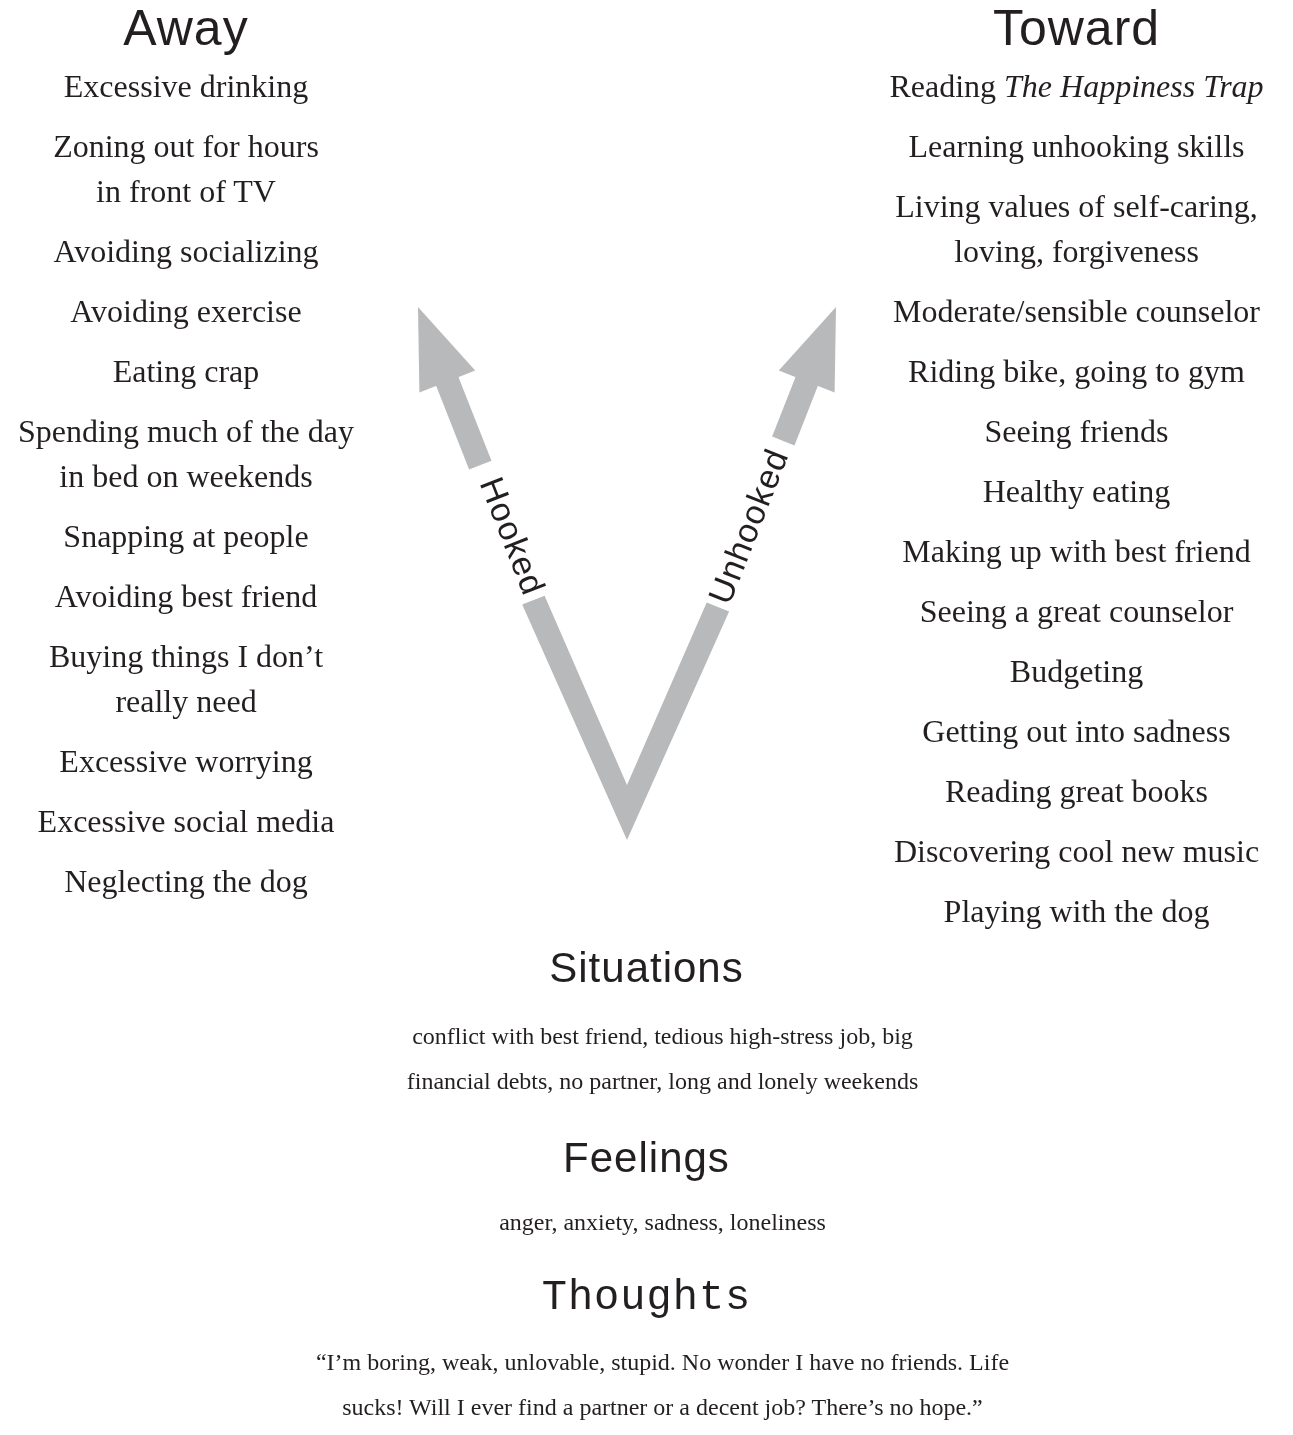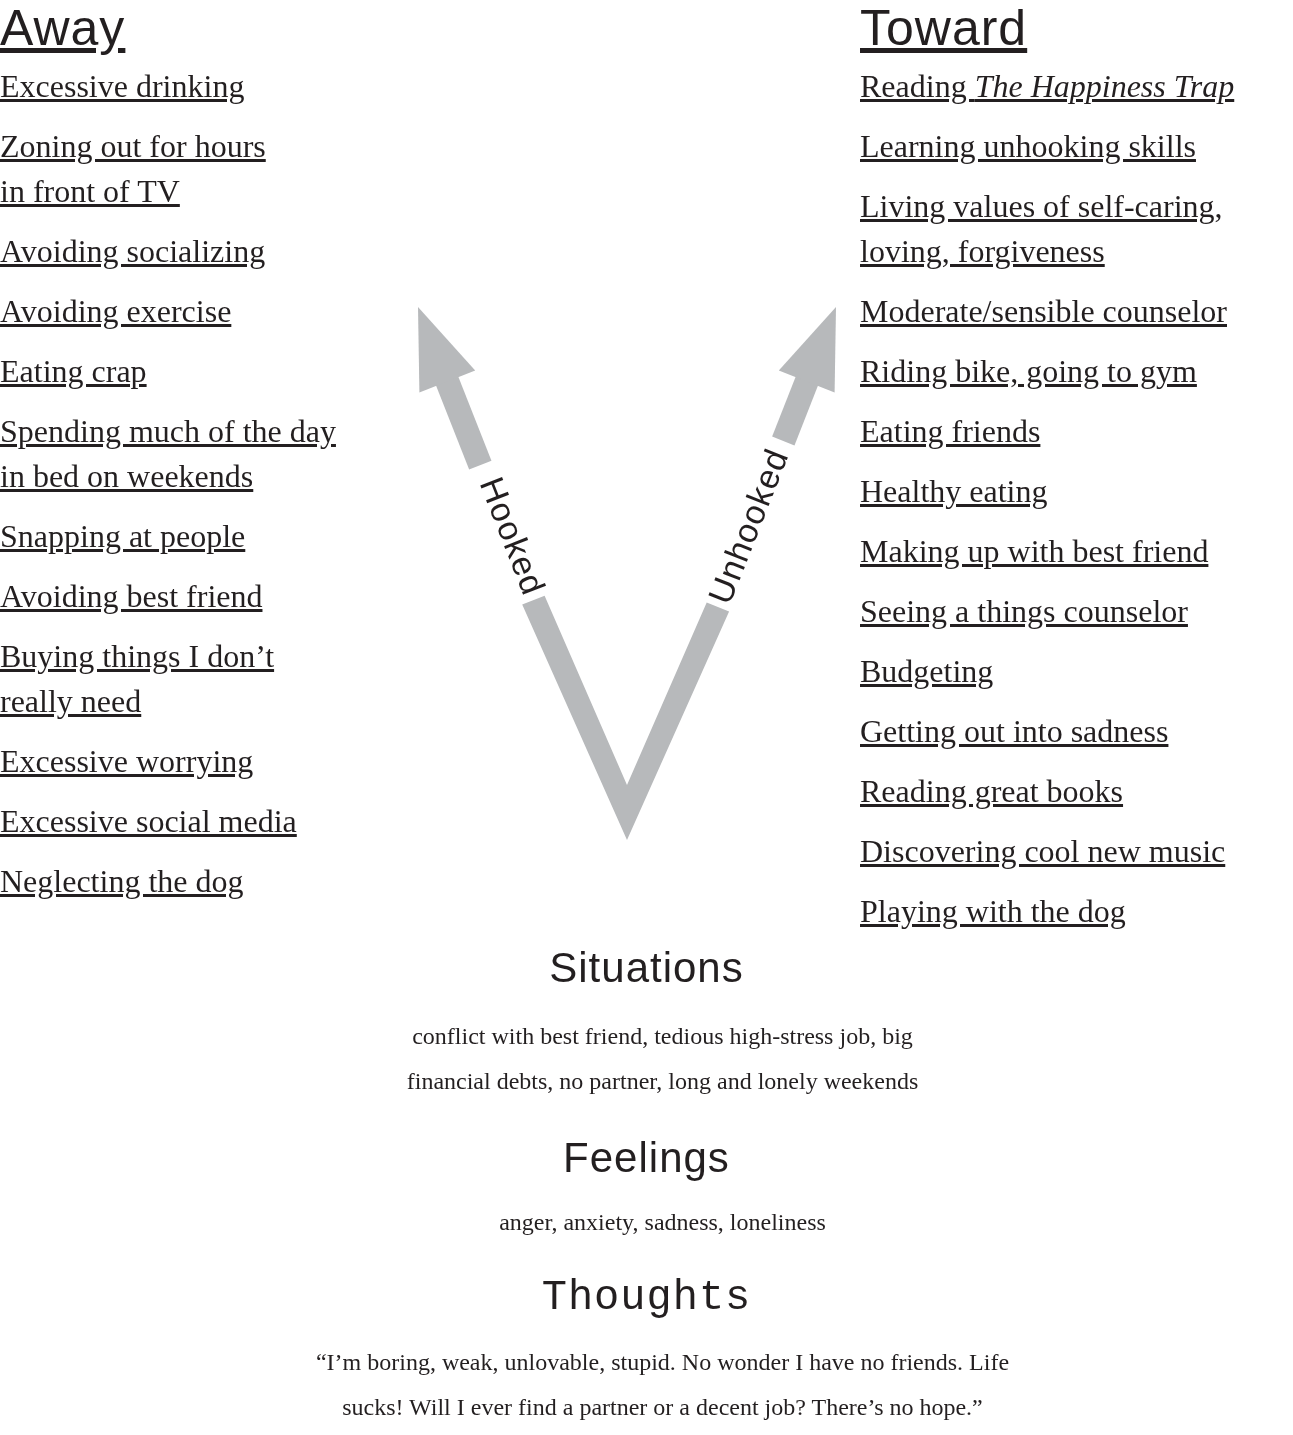--- a/index.html
+++ b/index.html
@@ -12,21 +12,21 @@
     width: 1293px;
     height: 1435px;
     background: #ffffff;
     color: #231f20;
     overflow: hidden;
     font-family: "Liberation Serif", serif;
   }
   .col {
     position: absolute;
     top: 0;
-    text-decoration: underline;
+    text-align: center;
   }
   .col-away { left: 0; width: 372px; }
   .col-toward { left: 860px; width: 433px; }
   .col-title {
     font-family: "Liberation Sans", sans-serif;
     font-weight: 400;
     font-size: 50px;
     line-height: 56px;
     margin: 0 0 8px 0;
     letter-spacing: 1px;
@@ -163,30 +163,30 @@
         <span class="line">Living values of self-caring,</span>
         <span class="line">loving, forgiveness</span>
       </div>
     <div class="item">
         <span class="line">Moderate/sensible counselor</span>
       </div>
     <div class="item">
         <span class="line">Riding bike, going to gym</span>
       </div>
     <div class="item">
-        <span class="line">Eating friends</span>
+        <span class="line">Seeing friends</span>
       </div>
     <div class="item">
         <span class="line">Healthy eating</span>
       </div>
     <div class="item">
         <span class="line">Making up with best friend</span>
       </div>
     <div class="item">
-        <span class="line">Seeing a things counselor</span>
+        <span class="line">Seeing a great counselor</span>
       </div>
     <div class="item">
         <span class="line">Budgeting</span>
       </div>
     <div class="item">
         <span class="line">Getting out into sadness</span>
       </div>
     <div class="item">
         <span class="line">Reading great books</span>
       </div>

